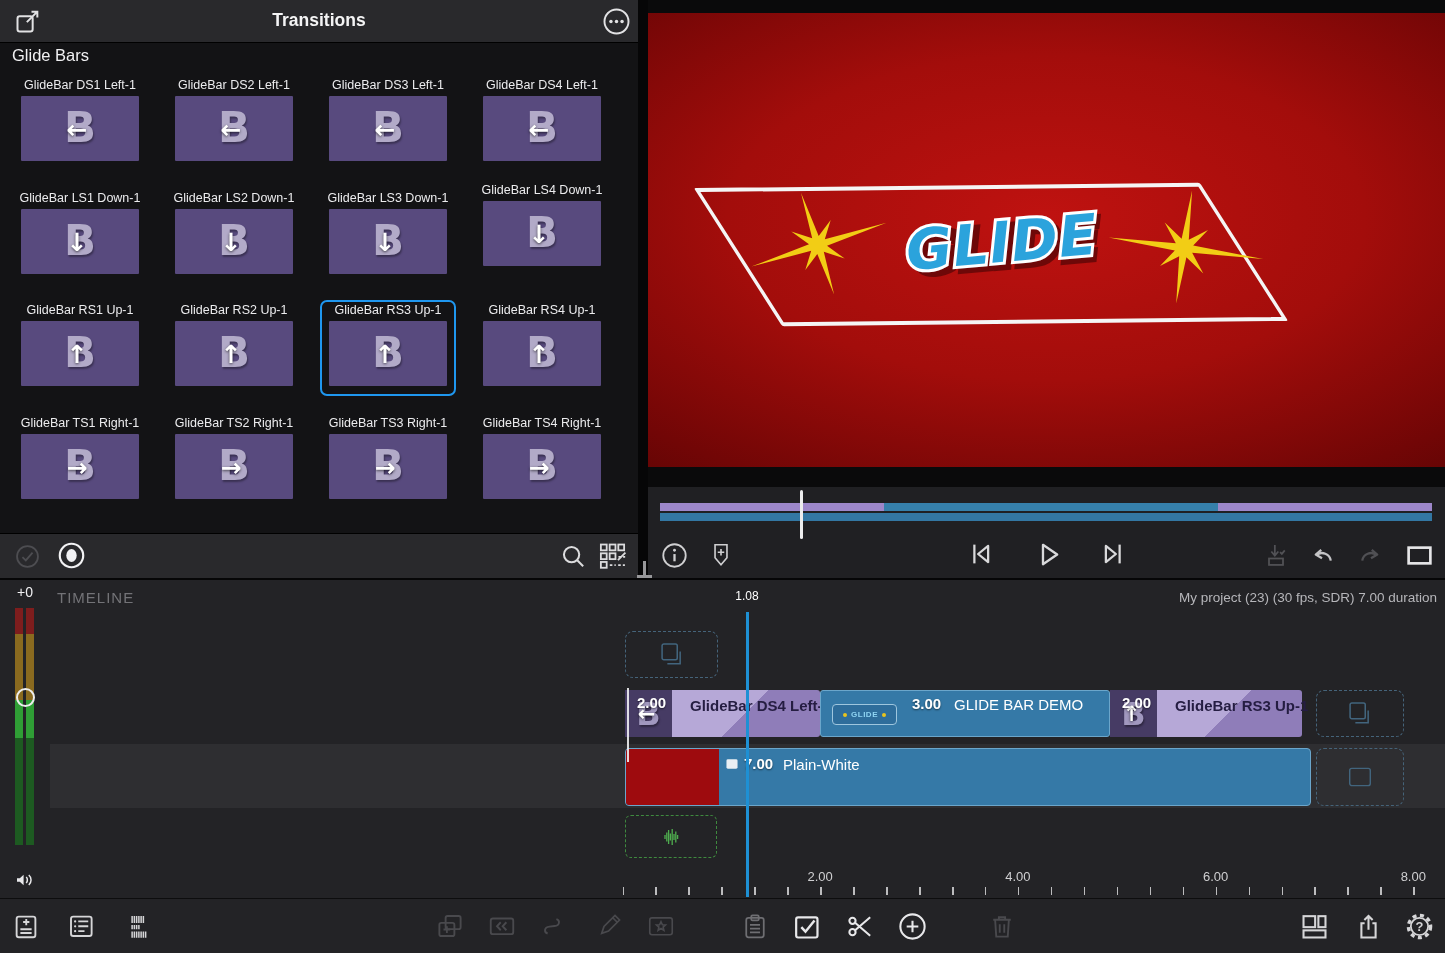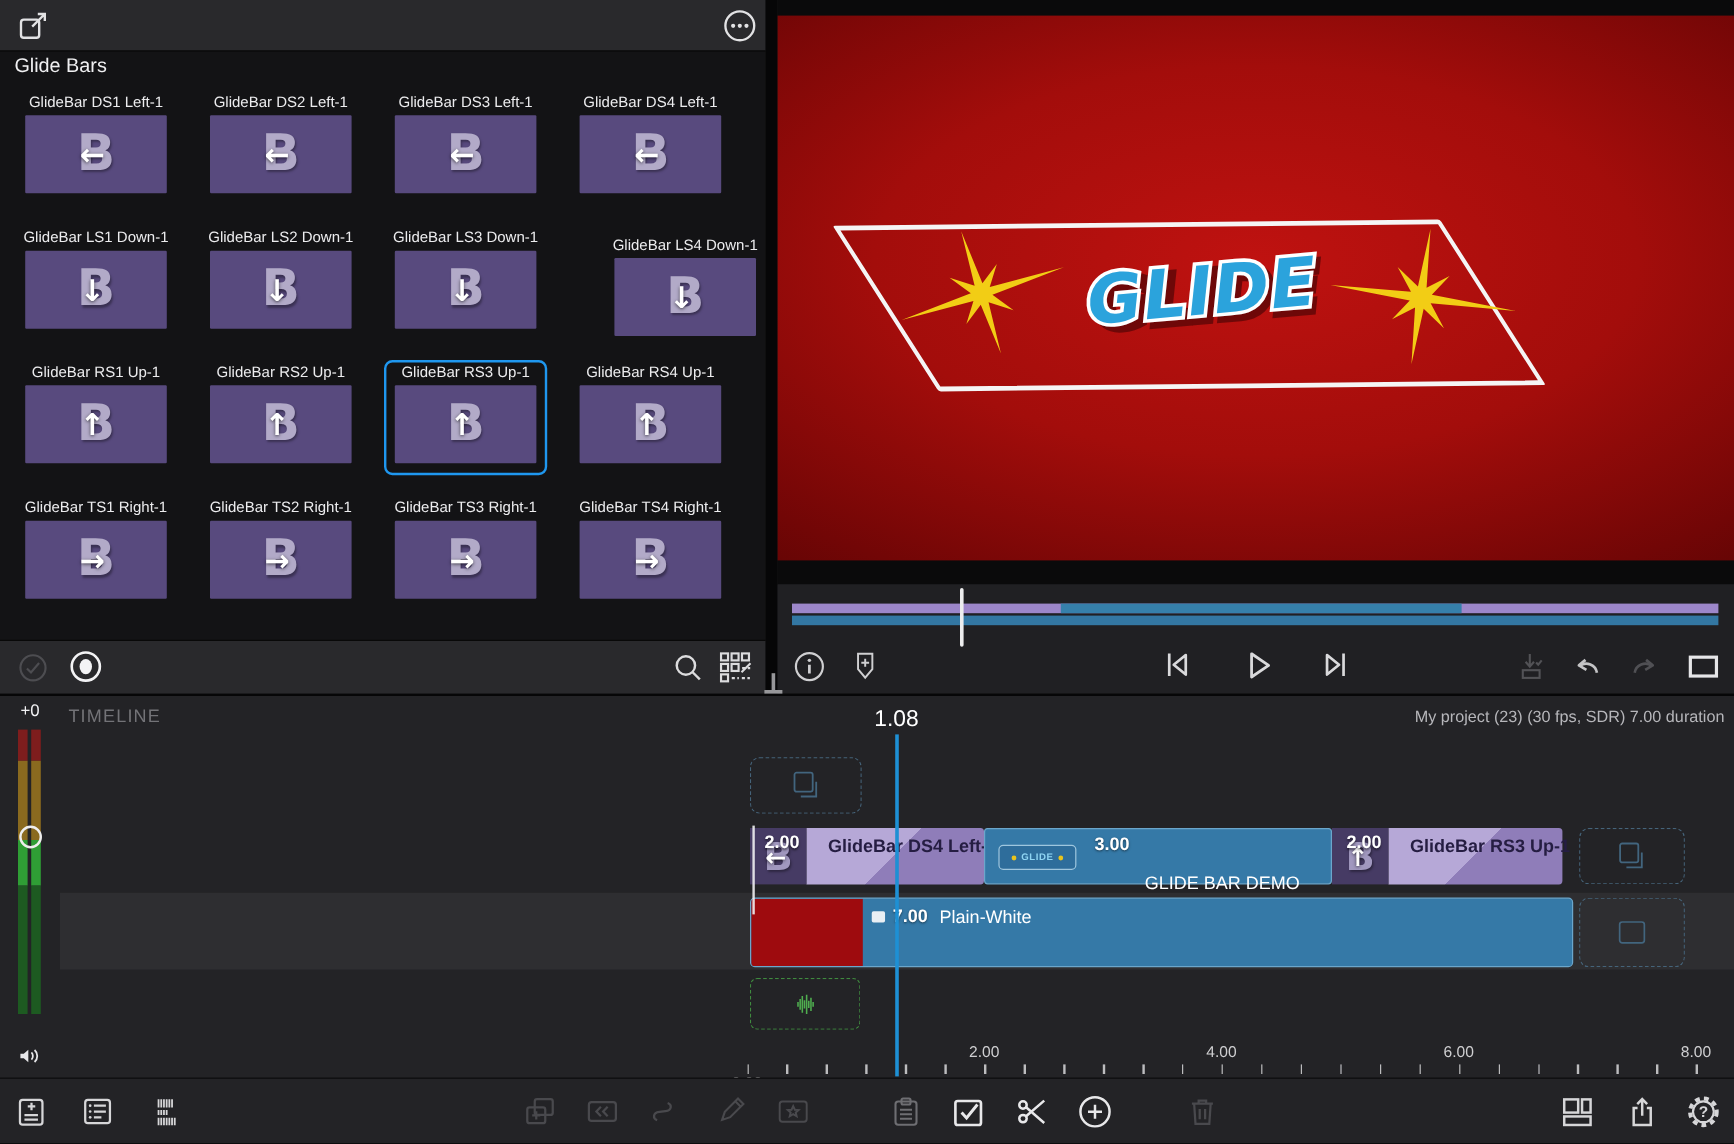--- a/index.html
+++ b/index.html
@@ -35,21 +35,21 @@
   .banner{position:absolute;left:90px;top:172px;width:498px;height:131px;border:4px solid #f5f5f5;
           transform:rotate(-0.6deg) skewX(32deg);border-radius:2px;}
 
   
   .scrub-zone{position:absolute;left:648px;top:487px;width:797px;height:91px;background:#202023;}
   .ibtn{position:absolute;width:36px;height:38px;display:flex;align-items:center;justify-content:center;}
 
   
   .timeline{position:absolute;left:0;top:580px;width:1445px;height:318px;background:#232326;}
   .tl-label{position:absolute;left:57px;top:9px;font-size:15px;letter-spacing:1px;color:#737377;}
-  .timecode{position:absolute;left:724px;top:9px;width:46px;text-align:center;font-size:19px;color:#fff;}
+  .timecode{position:absolute;left:724px;top:9px;width:46px;text-align:center;font-size:12px;color:#fff;}
   .proj-info{position:absolute;right:8px;top:10px;font-size:13.5px;color:#b6b6ba;}
   .row-highlight{position:absolute;left:50px;top:164px;width:1395px;height:64px;background:#2e2e31;}
   .drop-box{position:absolute;border:1.6px dashed #456379;border-radius:8px;box-sizing:border-box;
             display:flex;align-items:center;justify-content:center;}
   .drop-box.green{border-color:#3f8a3f;border-radius:6px;}
   .clip-dur{font-weight:700;font-size:15px;color:#fff;text-shadow:0 1px 2px rgba(0,0,0,.55);}
   .trans-square{position:absolute;left:0;top:0;width:47px;height:47px;background:#463b64;overflow:hidden;}
   .trans-square .bigB{font-size:32px;color:#a198bf;transform:translateY(-50%);}
   .trans-square .thumb-arrow{font-size:21px;transform:translate(-2px,-48%);}
   .trans-body{position:absolute;left:47px;top:0;right:0;height:47px;border-radius:0 3px 3px 0;
@@ -68,20 +68,21 @@
 <div id="app">
 
   <div class="left-panel">
     <div class="panel-header">
       <div class="ibtn" style="left:10px;top:2px;">
         <svg width="30" height="28" viewBox="0 0 24 24" fill="none" stroke="#e2e2e4" stroke-width="1.7">
           <rect x="3" y="8" width="13" height="13" rx="2"></rect>
           <path d="M11 13 L20 4 M15 4 h5 v5"></path>
         </svg>
       </div>
+      <div class="panel-title">Transitions</div>
       <div class="ibtn" style="left:598px;top:2px;">
         <svg width="31" height="31" viewBox="0 0 24 24">
           <circle cx="12" cy="12" r="9.3" fill="none" stroke="#e2e2e4" stroke-width="1.5"></circle>
           <circle cx="7.7" cy="12" r="1.35" fill="#e2e2e4"></circle>
             <circle cx="12" cy="12" r="1.35" fill="#e2e2e4"></circle>
             <circle cx="16.3" cy="12" r="1.35" fill="#e2e2e4"></circle>
         </svg>
       </div>
     </div>
     <div class="section-title">Glide Bars</div>
@@ -128,21 +129,21 @@
             <span class="thumb-arrow">↓</span>
           </div>
         </div>
         <div class="cell" style="left: 320px; top: 188px;">
           <div class="cell-label">GlideBar LS3 Down-1</div>
           <div class="cell-thumb">
             <span class="bigB">B</span>
             <span class="thumb-arrow">↓</span>
           </div>
         </div>
-        <div class="cell" style="left: 474px; top: 194px; margin-left: 29px;">
+        <div class="cell" style="left: 474px; top: 180px;">
           <div class="cell-label">GlideBar LS4 Down-1</div>
           <div class="cell-thumb">
             <span class="bigB">B</span>
             <span class="thumb-arrow">↓</span>
           </div>
         </div>
         <div class="cell" style="left: 12px; top: 300px;">
           <div class="cell-label">GlideBar RS1 Up-1</div>
           <div class="cell-thumb">
             <span class="bigB">B</span>
@@ -383,21 +384,21 @@
       <div class="trans-name" style="left:65px;">GlideBar DS4 Left-1</div>
     </div>
 
     <div class="abs" style="left:820px;top:110px;width:290px;height:47px;background:#3579a7;border:1.5px solid #6ba6cb;border-radius:3px;box-sizing:border-box;">
       <div class="abs" style="left:11px;top:13px;width:63px;height:19px;border:1px solid #9ec6de;border-radius:4px;background:#2e6d9b;display:flex;align-items:center;justify-content:center;gap:4px;">
         <span style="width:4px;height:4px;border-radius:50%;background:#e8c31d;"></span>
         <span style="font-size:8px;font-weight:700;letter-spacing:0.5px;color:#8fd4f2;">GLIDE</span>
         <span style="width:4px;height:4px;border-radius:50%;background:#e8c31d;"></span>
       </div>
       <div class="clip-dur abs" style="left:91px;top:4px;">3.00</div>
-      <div class="abs" style="left:133px;top:5px;font-size:15px;font-weight:500;color:#fff;white-space:nowrap;margin-top:32px;">GLIDE BAR DEMO</div>
+      <div class="abs" style="left:133px;top:5px;font-size:15px;font-weight:500;color:#fff;white-space:nowrap;">GLIDE BAR DEMO</div>
     </div>
 
     <div class="abs" style="left:1110px;top:110px;width:192px;height:47px;">
       <div class="trans-body"></div>
       <div class="trans-square">
         <span class="bigB">B</span>
         <span class="thumb-arrow">↑</span>
       </div>
       <div class="clip-dur abs" style="left:12px;top:4px;">2.00</div>
       <div class="trans-name" style="left:65px;">GlideBar RS3 Up-1</div>

